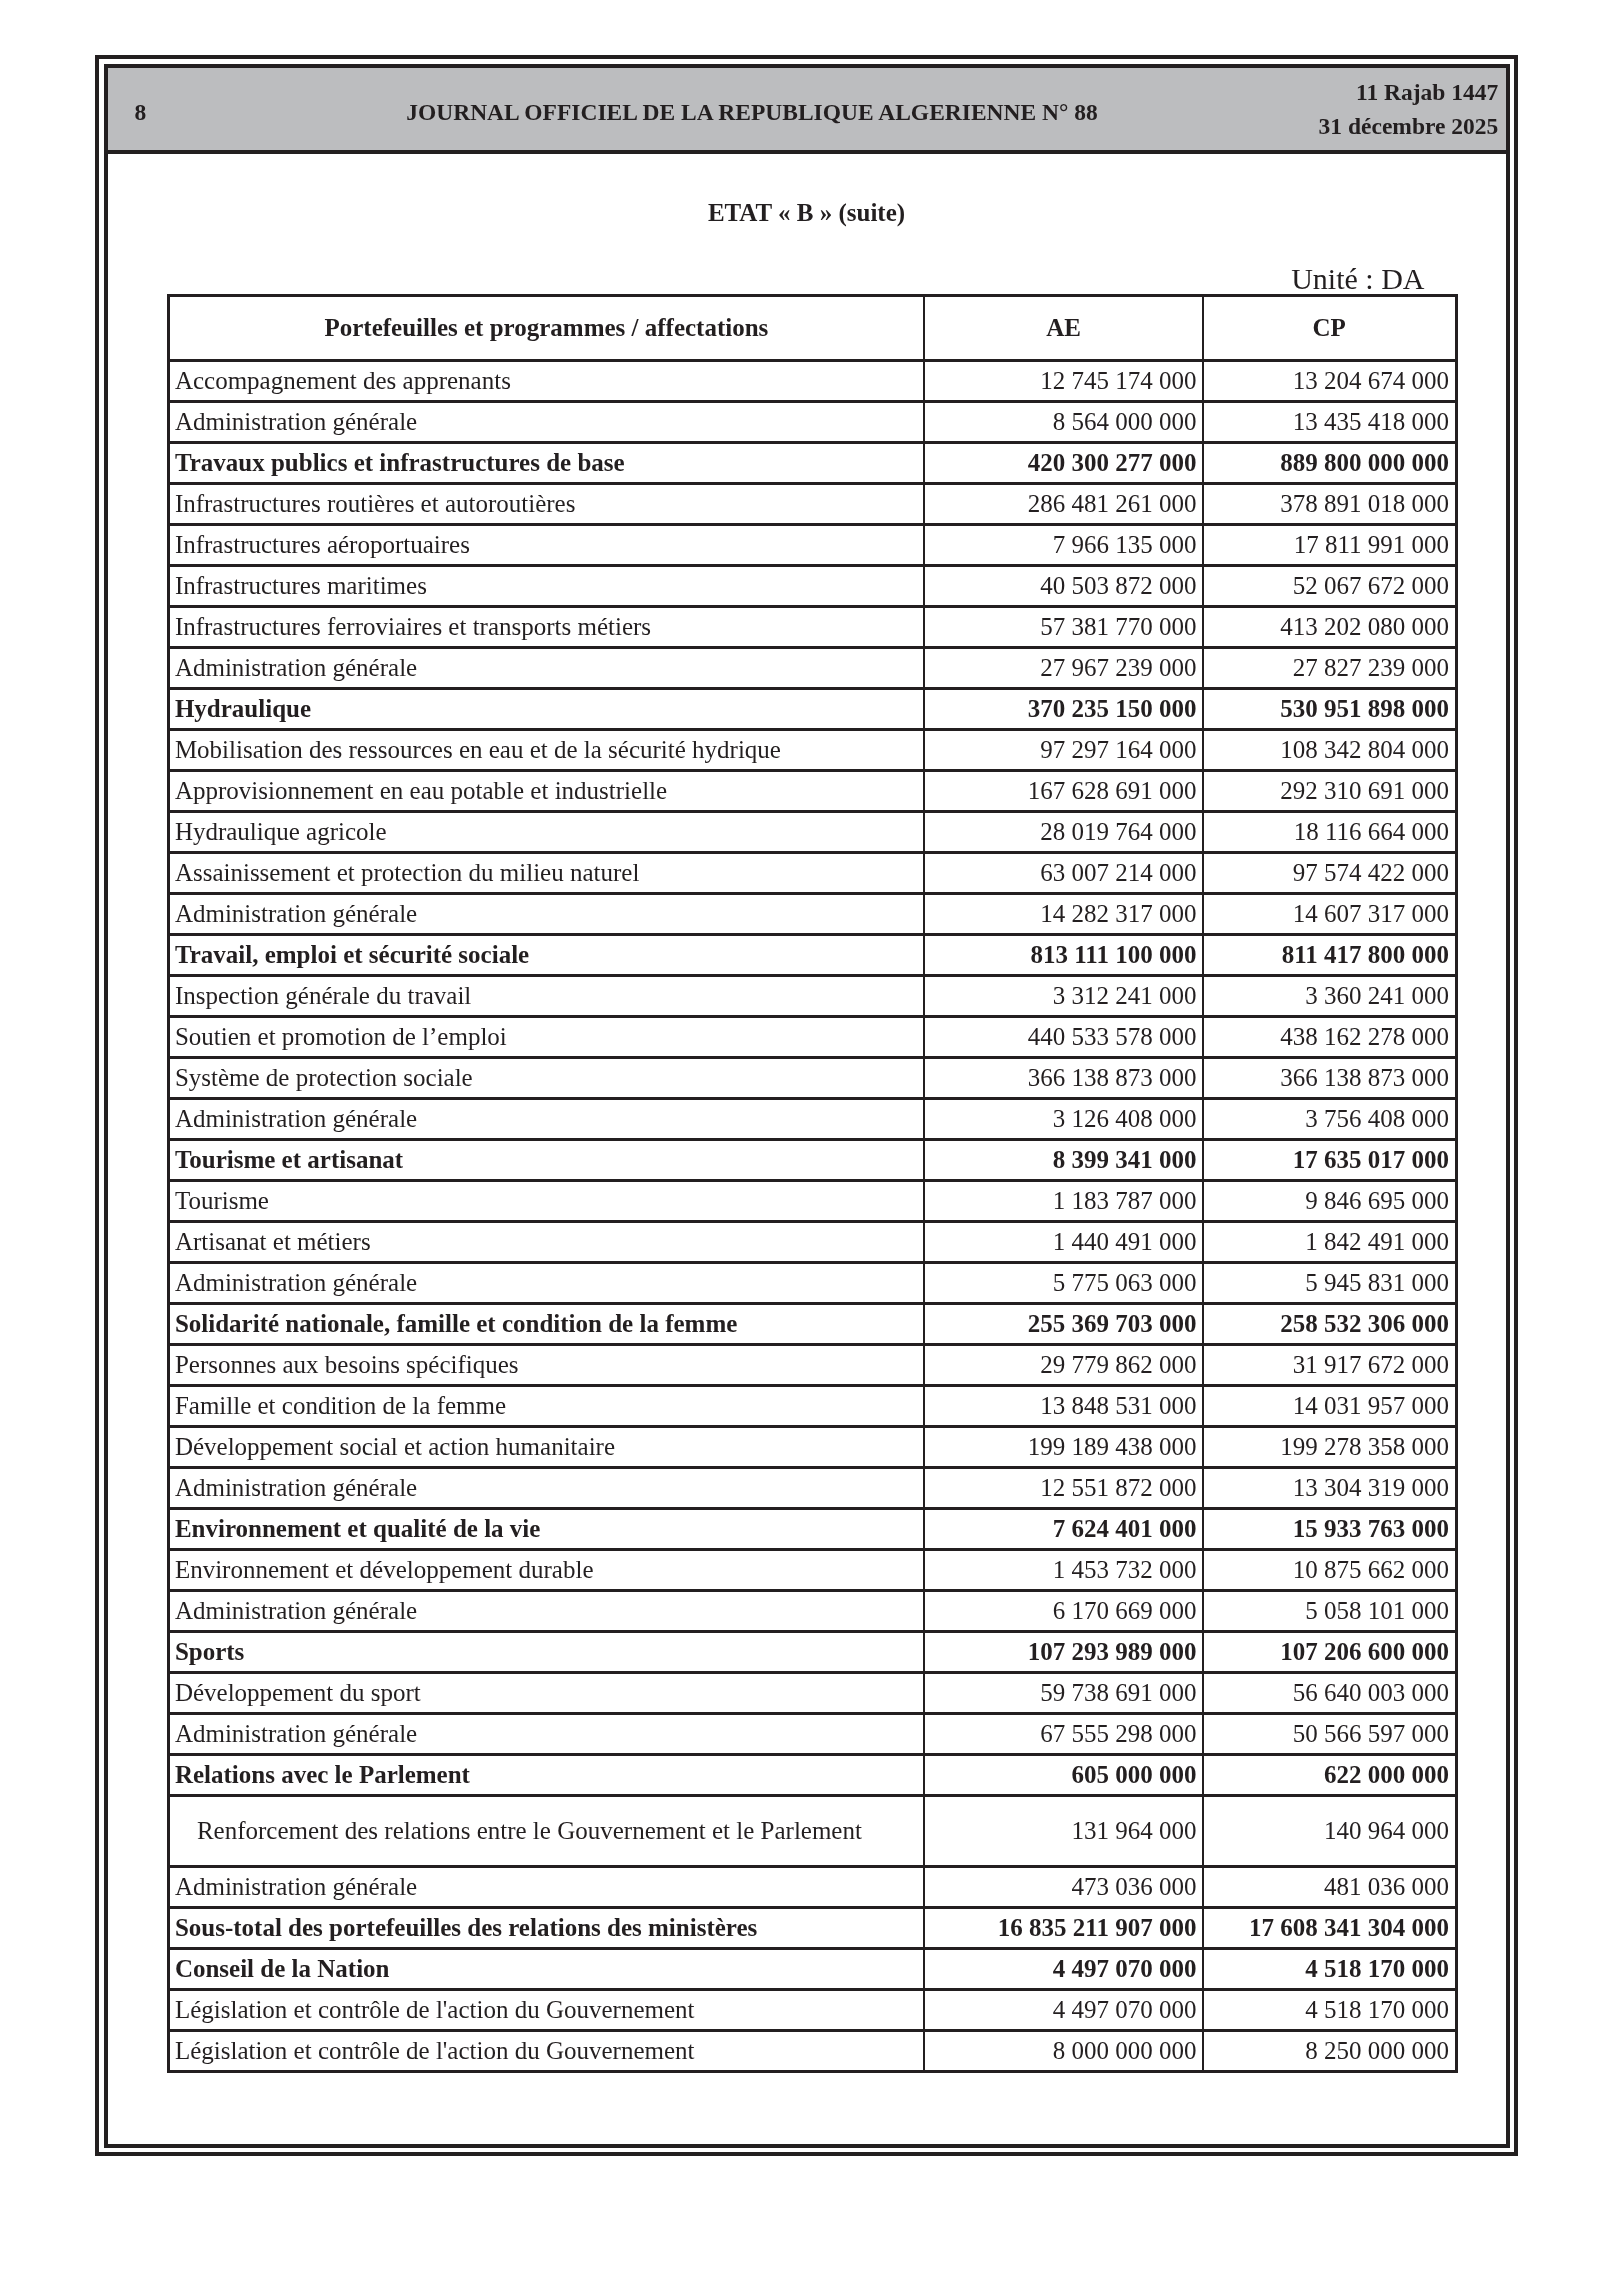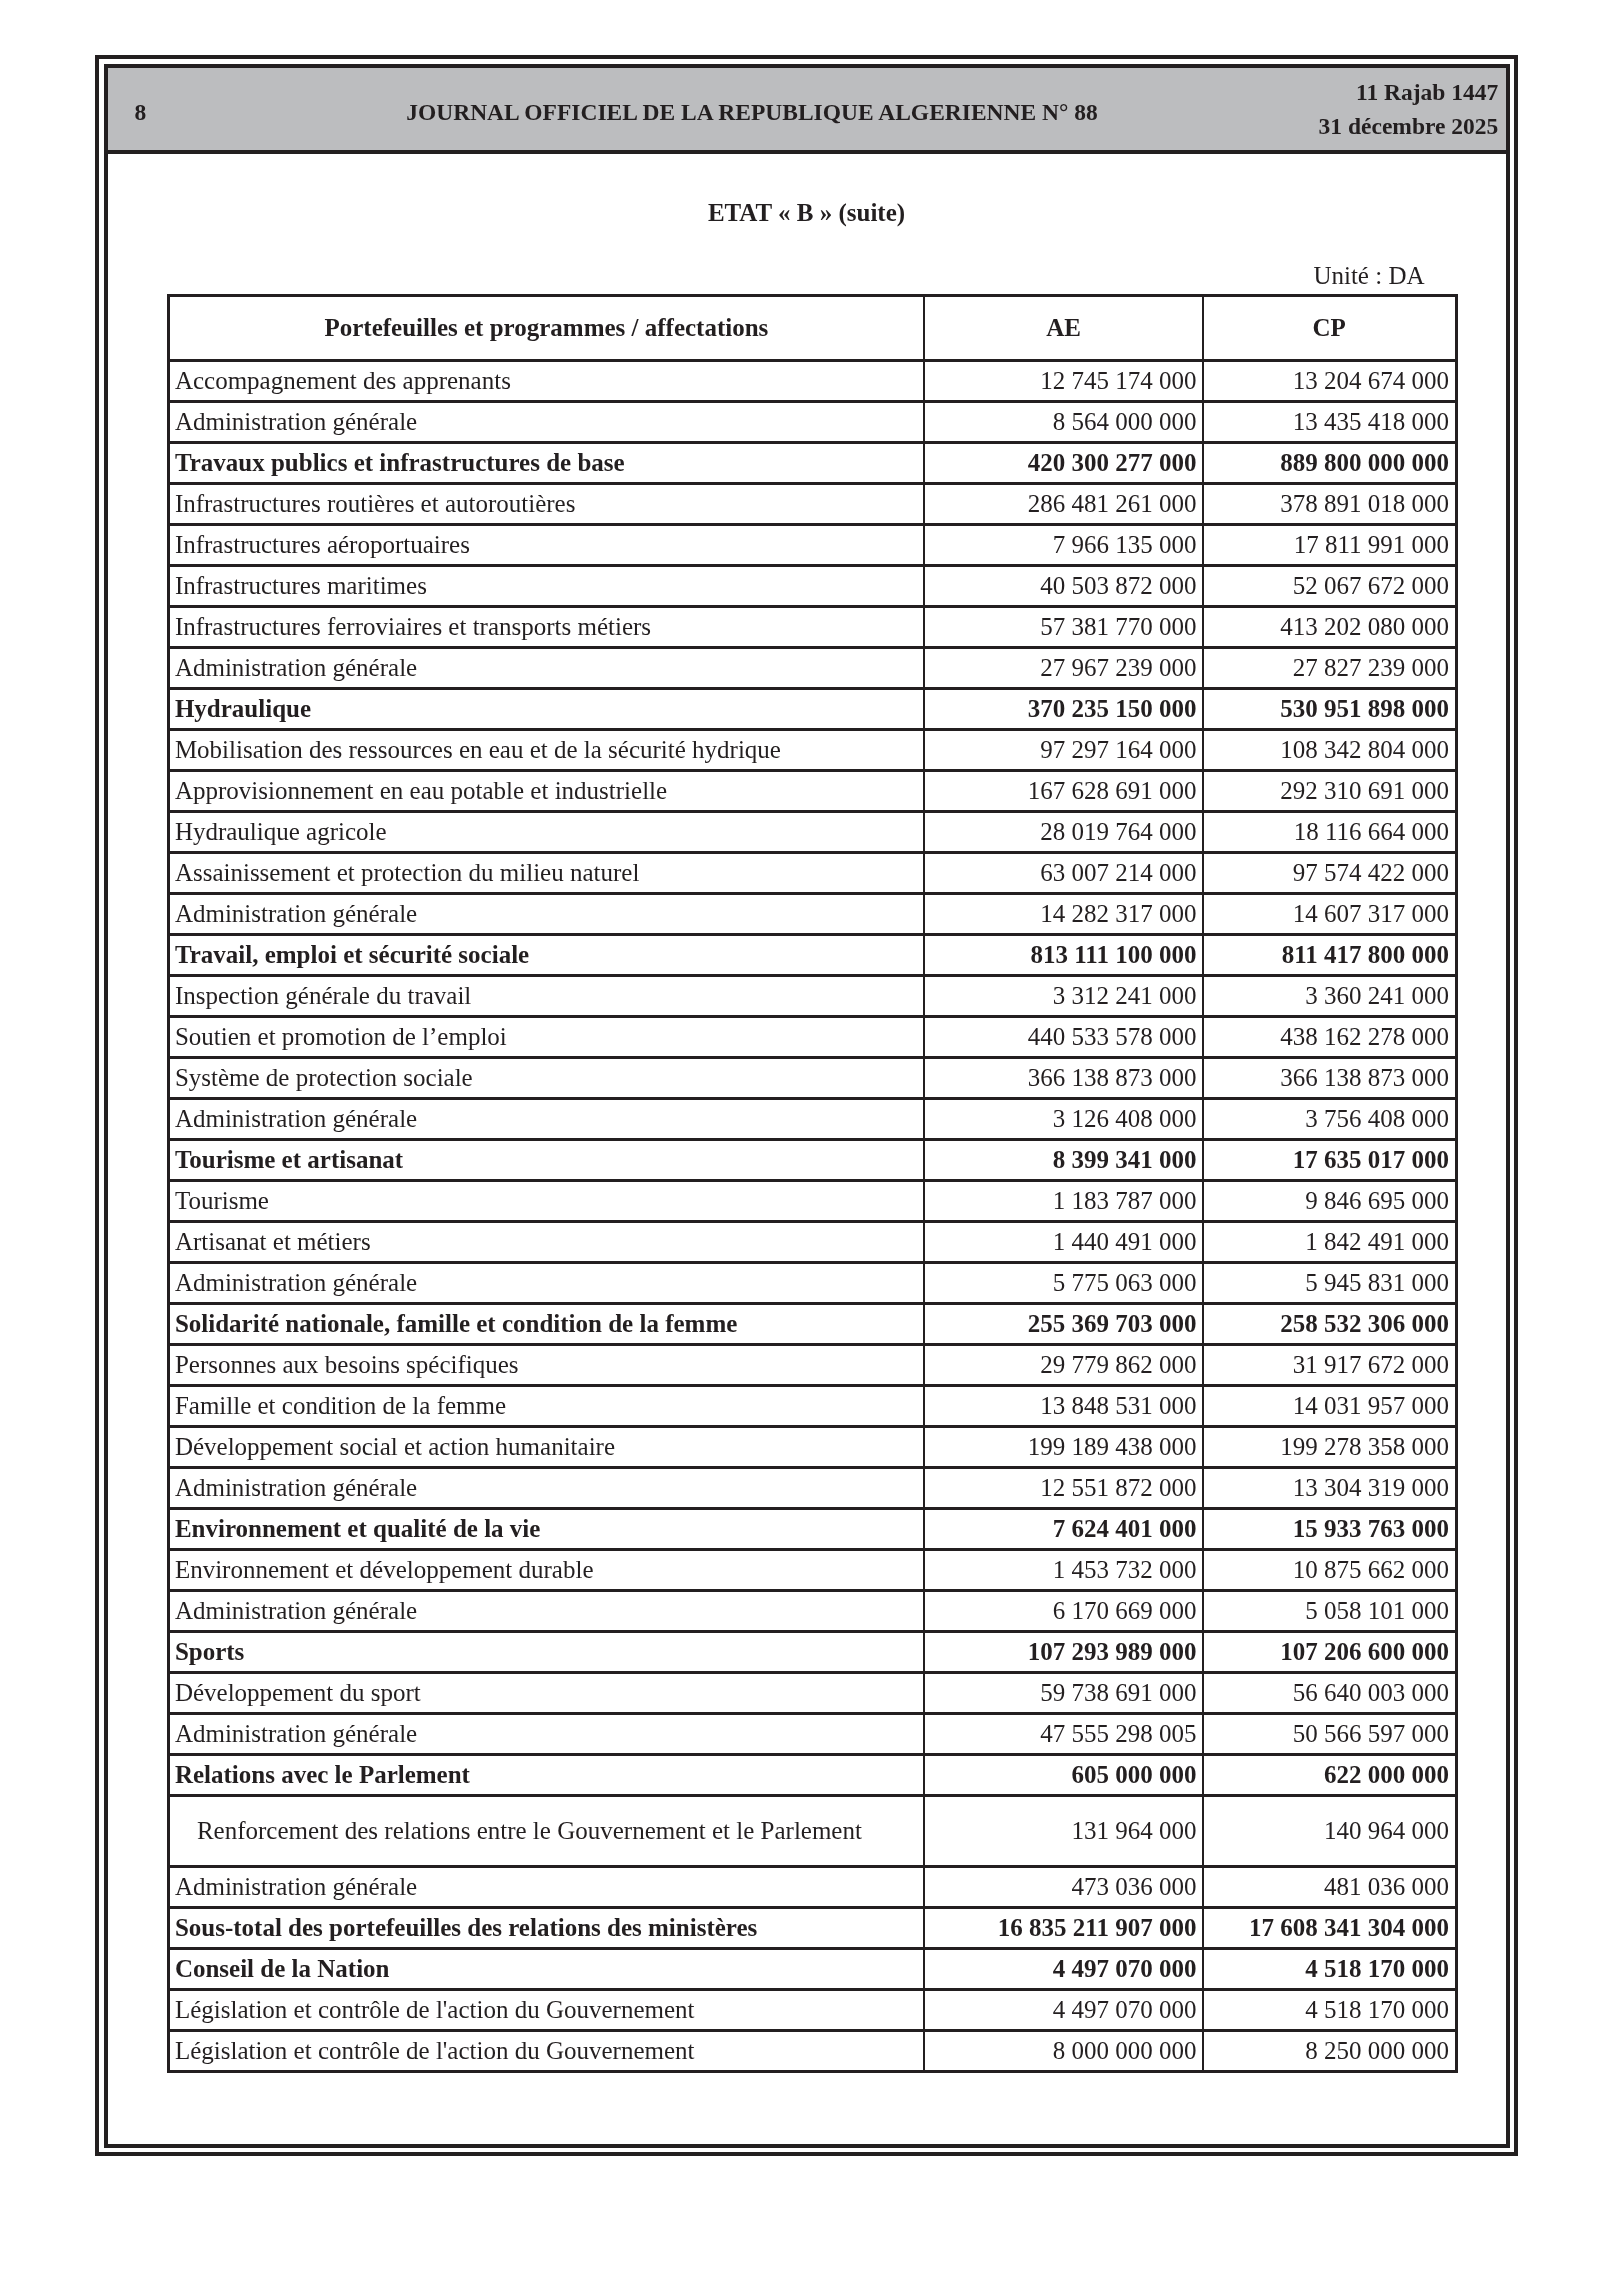--- a/index.html
+++ b/index.html
@@ -4,21 +4,21 @@
 <style>
   html, body { margin: 0; padding: 0; background: #ffffff; }
   body { width: 1615px; height: 2285px; position: relative; font-family: "Liberation Serif", serif; color: #231f20; }
   .outer { position: absolute; left: 95px; top: 55px; width: 1423px; height: 2101px; border: 4.5px solid #231f20; box-sizing: border-box; }
   .inner { position: absolute; left: 4.5px; top: 4.5px; right: 4.5px; bottom: 4.5px; border: 4.5px solid #231f20; box-sizing: border-box; }
   .header { position: absolute; left: 0; top: 0; right: 0; height: 86px; background: #bcbdbf; border-bottom: 4.5px solid #231f20; box-sizing: border-box; }
   .h-num { position: absolute; left: 27px; top: 31px; font-weight: bold; font-size: 23.5px; }
   .h-title { position: absolute; left: 0; right: 0; top: 31px; text-align: center; font-weight: bold; font-size: 23.5px; padding-right: 109px; }
   .h-date { position: absolute; right: 7.2px; top: 7.2px; text-align: right; font-weight: bold; font-size: 23.5px; line-height: 34px; }
   .doc-title { position: absolute; left: 0; right: 0; top: 131px; text-align: center; font-weight: bold; font-size: 25px; }
-  .unit { position: absolute; right: 81px; top: 194px; font-size: 25px; }
+  .unit { position: absolute; right: 81px; top: 194px; font-size: 30px; }
   table.budget { position: absolute; left: 59px; top: 226px; width: 1291px; border-collapse: collapse; border: 3.6px solid #231f20; font-size: 25px; }
   table.budget th, table.budget td { border: 2.7px solid #231f20; padding: 0 5.4px; height: 41px; box-sizing: border-box; }
   table.budget th { font-weight: bold; height: 65px; text-align: center; }
   table.budget tr { border-top: 3.6px solid #231f20; }
   td.label { padding-left: 27px; text-align: left; width: 744px; }
   td.num { text-align: right; width: 274px; white-space: nowrap; }
   td.num.cp { width: 249px; }
   tr.bold td { font-weight: bold; }
   tr.subtotal td.label { padding-left: 5.4px; }
   tr.wrap td.label { text-align: justify; text-indent: 22px; padding-left: 5.4px; line-height: 29px; height: 71px; }
@@ -209,21 +209,21 @@
             <td class="num">107 293 989 000</td>
             <td class="num cp">107 206 600 000</td>
           </tr>
           <tr>
             <td class="label">Développement du sport</td>
             <td class="num">59 738 691 000</td>
             <td class="num cp">56 640 003 000</td>
           </tr>
           <tr>
             <td class="label">Administration générale</td>
-            <td class="num">47 555 298 005</td>
+            <td class="num">67 555 298 000</td>
             <td class="num cp">50 566 597 000</td>
           </tr>
           <tr class="bold">
             <td class="label">Relations avec le Parlement</td>
             <td class="num">605 000 000</td>
             <td class="num cp">622 000 000</td>
           </tr>
           <tr class="wrap">
             <td class="label">Renforcement des relations entre le Gouvernement et le Parlement</td>
             <td class="num">131 964 000</td>

